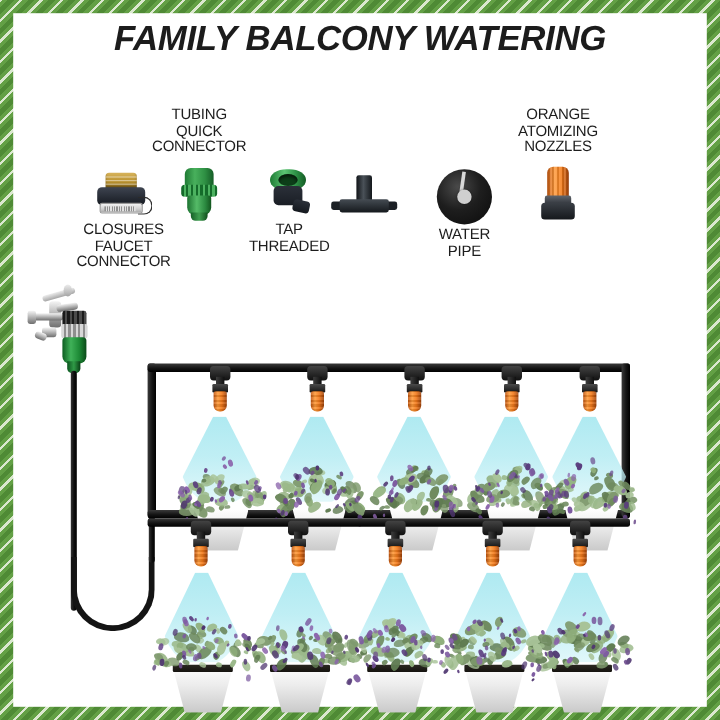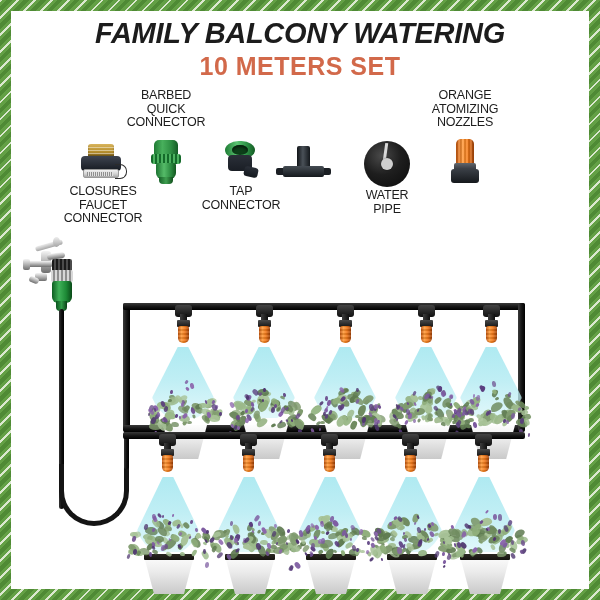--- a/index.html
+++ b/index.html
@@ -192,61 +192,60 @@
 <body>
 
 <div id="root">
 
   <div class="border-frame"></div>
   <div class="border-inner"></div>
 
   <div class="stage">
 
     <div class="title">FAMILY BALCONY WATERING</div>
-    <div class="subtitle">10 METERS SET</div>
 
     <div class="legend">
 
       <div class="comp" style="left:36px;top:0;width:112px;height:140px;">
         <div class="comp-art" style="left:32px;top:55px;width:50px;height:40px;">
           <div class="fc-brass"></div>
           <div class="fc-brassline" style="top:3px;"></div>
           <div class="fc-brassline" style="top:6px;"></div>
           <div class="fc-brassline" style="top:9px;"></div>
           <div class="fc-body"></div>
           <div class="fc-clip"></div>
           <div class="fc-collar"></div>
           <div class="fc-knurl"></div>
         </div>
         <div class="comp-label" style="left:0;top:96px;width:112px;">CLOSURES
 FAUCET
 CONNECTOR</div>
       </div>
 
       <div class="comp" style="left:95px;top:0;width:120px;height:140px;">
-        <div class="comp-label" style="left:0;top:0;width:120px;">BARBED
+        <div class="comp-label" style="left:0;top:0;width:120px;">TUBING
 QUICK
 CONNECTOR</div>
         <div class="comp-art" style="left:42px;top:50px;width:38px;height:46px;">
           <div class="qc-a"></div>
           <div class="qc-ring"></div>
           <div class="qc-b"></div>
           <div class="qc-tip"></div>
         </div>
       </div>
 
       <div class="comp" style="left:175px;top:0;width:110px;height:140px;">
         <div class="comp-art" style="left:36px;top:52px;width:38px;height:38px;">
           <div class="tc-ring"></div>
           <div class="tc-hole"></div>
           <div class="tc-body"></div>
           <div class="tc-stem"></div>
         </div>
         <div class="comp-label" style="left:0;top:96px;width:110px;">TAP
-CONNECTOR</div>
+THREADED</div>
       </div>
 
       <div class="comp" style="left:238px;top:0;width:108px;height:140px;">
         <div class="comp-art" style="left:34px;top:57px;width:41px;height:34px;">
           <div class="bt-v"></div>
           <div class="bt-barbL"></div>
           <div class="bt-barbR"></div>
           <div class="bt-h"></div>
         </div>
       </div>

